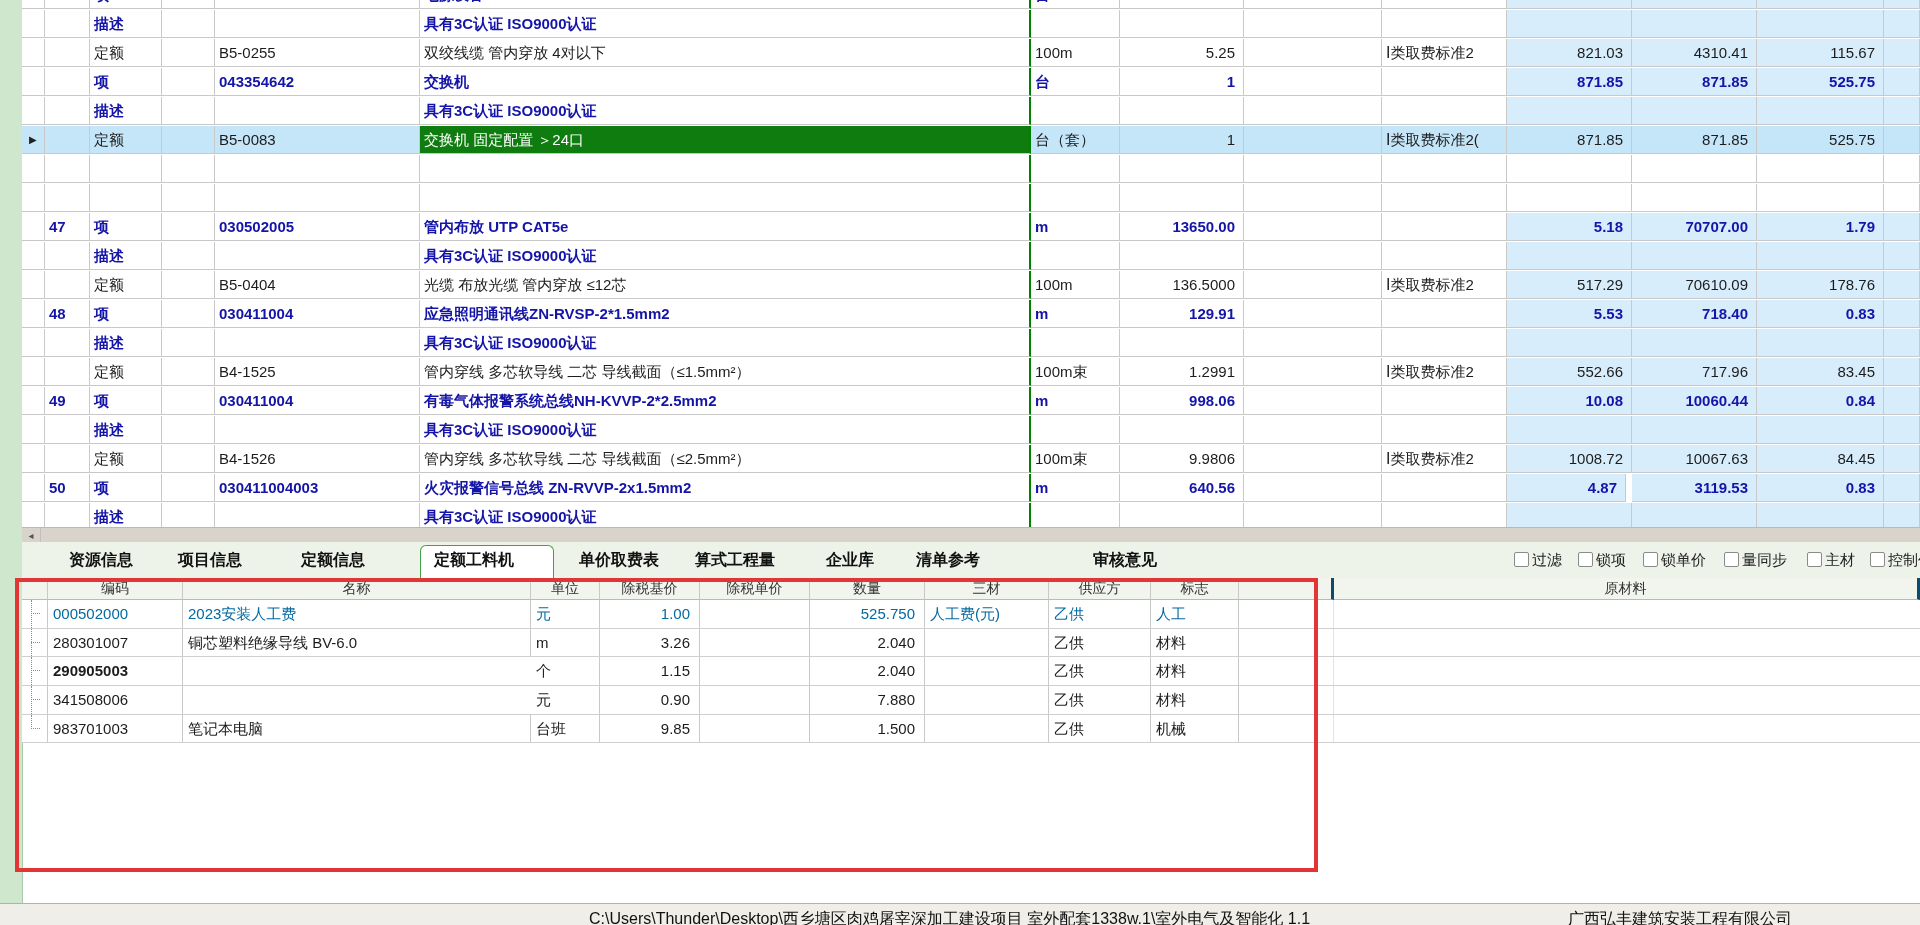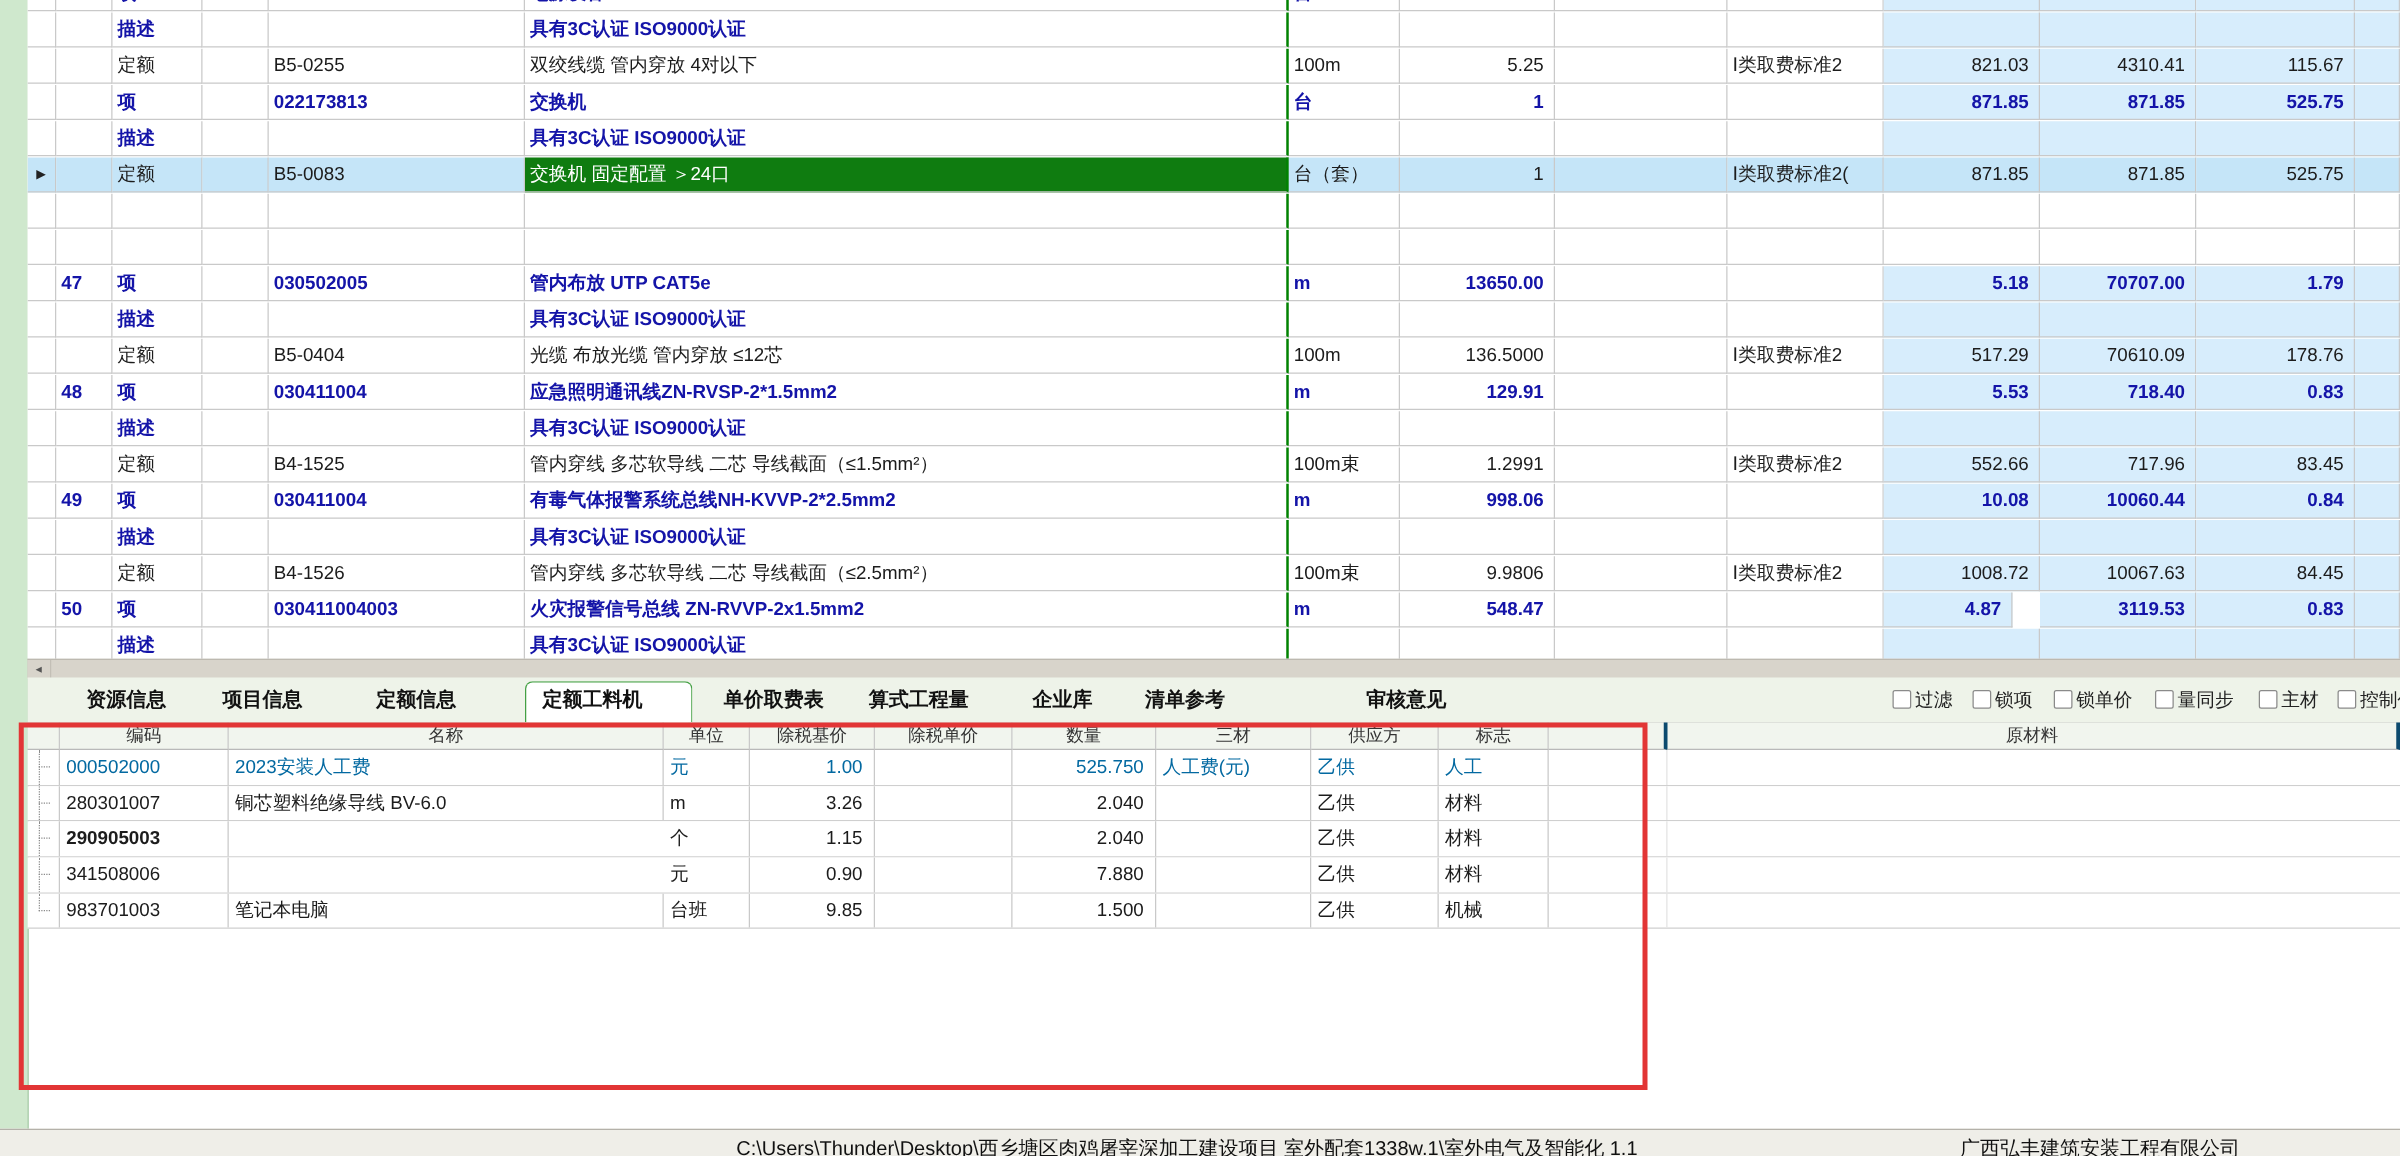--- a/index.html
+++ b/index.html
@@ -106,21 +106,21 @@
         <div class="tc num shade" style="left: 1485px; width: 125px;">821.03</div>
         <div class="tc num shade" style="left: 1610px; width: 125px;">4310.41</div>
         <div class="tc num shade" style="left: 1735px; width: 127px;">115.67</div>
         <div class="tc shade" style="left: 1862px; width: 36px;"></div>
       </div>
       <div class="trow" style="top: 68px;">
         <div class="tc" style="left: 0px; width: 23px;"></div>
         <div class="tc ib" style="left: 23px; width: 45px;"></div>
         <div class="tc ib" style="left: 68px; width: 72px;">项</div>
         <div class="tc" style="left: 140px; width: 53px;"></div>
-        <div class="tc ib" style="left: 193px; width: 205px;">022173813</div>
+        <div class="tc ib" style="left: 193px; width: 205px;">043354642</div>
         <div class="tc namecol ib" style="left: 398px; width: 611px;">交换机</div>
         <div class="tc ib" style="left: 1009px; width: 89px;">台</div>
         <div class="tc num ib" style="left: 1098px; width: 124px;">1</div>
         <div class="tc" style="left: 1222px; width: 138px;"></div>
         <div class="tc" style="left: 1360px; width: 125px;"></div>
         <div class="tc num shade ib" style="left: 1485px; width: 125px;">871.85</div>
         <div class="tc num shade ib" style="left: 1610px; width: 125px;">871.85</div>
         <div class="tc num shade ib" style="left: 1735px; width: 127px;">525.75</div>
         <div class="tc shade" style="left: 1862px; width: 36px;"></div>
       </div>
@@ -335,24 +335,24 @@
         <div class="tc shade" style="left: 1862px; width: 36px;"></div>
       </div>
       <div class="trow" style="top: 474px;">
         <div class="tc" style="left: 0px; width: 23px;"></div>
         <div class="tc ib" style="left: 23px; width: 45px;">50</div>
         <div class="tc ib" style="left: 68px; width: 72px;">项</div>
         <div class="tc" style="left: 140px; width: 53px;"></div>
         <div class="tc ib" style="left: 193px; width: 205px;">030411004003</div>
         <div class="tc namecol ib" style="left: 398px; width: 611px;">火灾报警信号总线 ZN-RVVP-2x1.5mm2</div>
         <div class="tc ib" style="left: 1009px; width: 89px;">m</div>
-        <div class="tc num ib" style="left: 1098px; width: 124px;">548.47</div>
-        <div class="tc" style="left: 1222px; width: 138px;"></div>
-        <div class="tc" style="left: 1360px; width: 125px;"></div>
-        <div class="tc num shade ib" style="left: 1485px; width: 103px;">4.87</div>
+        <div class="tc num ib" style="left: 1098px; width: 124px;">640.56</div>
+        <div class="tc" style="left: 1222px; width: 138px;"></div>
+        <div class="tc" style="left: 1360px; width: 125px;"></div>
+        <div class="tc num shade ib" style="left: 1485px; width: 119px;">4.87</div>
         <div class="tc num shade ib" style="left: 1610px; width: 125px;">3119.53</div>
         <div class="tc num shade ib" style="left: 1735px; width: 127px;">0.83</div>
         <div class="tc shade" style="left: 1862px; width: 36px;"></div>
       </div>
       <div class="trow" style="top: 503px;">
         <div class="tc" style="left: 0px; width: 23px;"></div>
         <div class="tc" style="left: 23px; width: 45px;"></div>
         <div class="tc ib" style="left: 68px; width: 72px;">描述</div>
         <div class="tc" style="left: 140px; width: 53px;"></div>
         <div class="tc" style="left: 193px; width: 205px;"></div>

